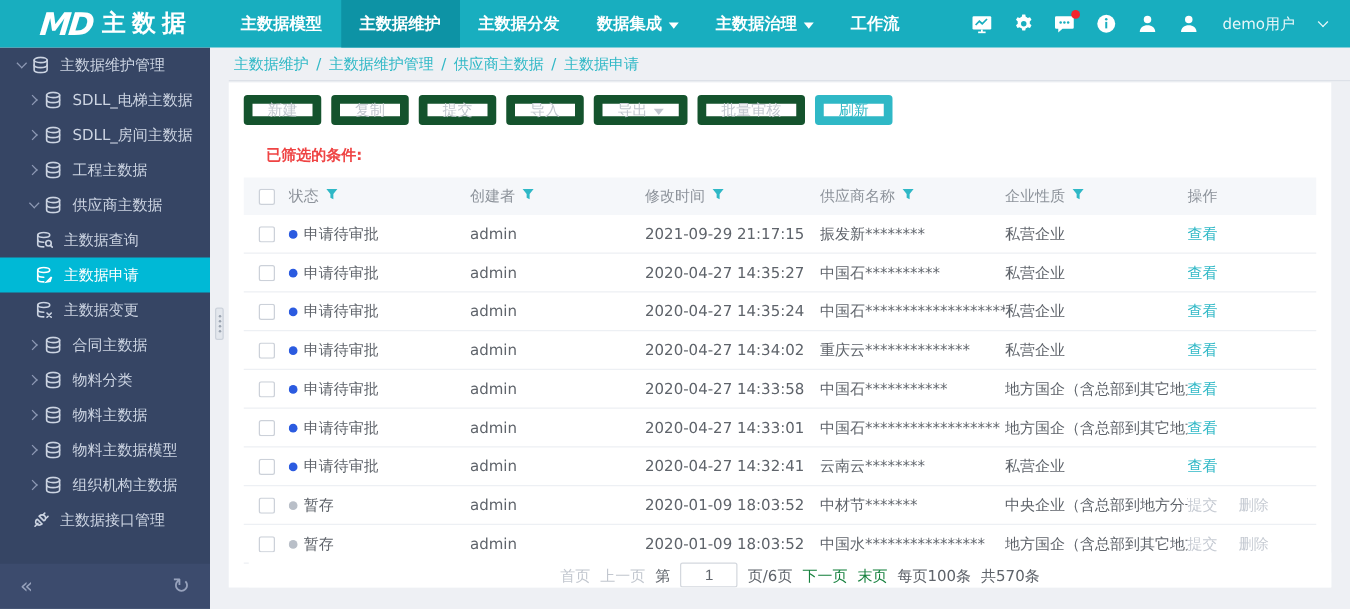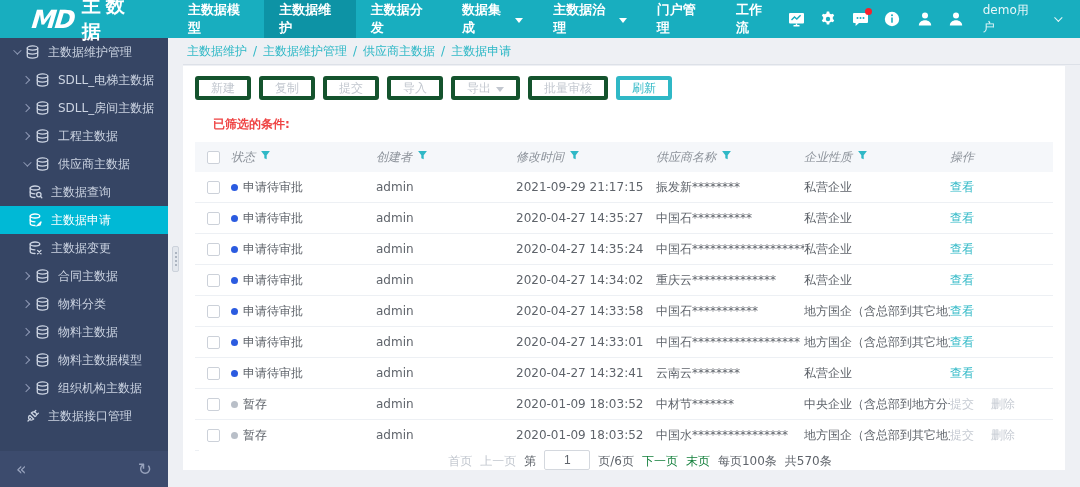--- a/index.html
+++ b/index.html
@@ -51,30 +51,30 @@
   .grip i { width:2px; height:2px; border-radius:50%; background:#9aa3b0; }
 
   
   .content { position:absolute; top:38px; left:183px; width:897px; height:449px; }
   .breadcrumb { height:27px; display:flex; align-items:center; gap:6px; padding-left:4px;
     color:#2fb8c6; border-bottom:1px solid #dde1e8; }
   .crumb { cursor:pointer; }
   .card { position:absolute; top:28px; left:0; width:882px; height:404px; background:#fff; overflow:hidden; }
 
   .toolbar { display:flex; gap:8px; padding:10px 0 0 12px; }
-  .btn { height:24px; padding:0 12px; background:#fff; border:4px solid #14532d; border-radius:3px;
+  .btn { height:24px; padding:0 12px; background:#fff; border:7px solid #14532d; border-radius:3px;
     color:#c2c7cf; font-size:12px; display:flex; align-items:center; gap:5px; cursor:pointer; }
   .btn .caret { border-top-color:#c2c7cf; border-left-width:4px; border-right-width:4px; }
   .btn.primary { border-color:#2fb8c6; color:#2fb8c6; }
 
   .filter-label { margin:16px 0 0 30px; height:16px; font-weight:bold; color:#ef4444; font-size:12px; }
 
   .table { margin:10px 0 0 12px; width:858px; }
   .trow { display:grid; grid-template-columns:36px 145px 140px 140px 148px 146px 1fr; align-items:center; }
-  .thead { height:30px; background:#f5f7fa; color:#8d939b;font-style:italic; }
+  .thead { height:30px; background:#f5f7fa; color:#8d939b; }
   .tbody .trow { height:31px; border-bottom:1px solid #edf0f4; color:#5f646b; }
   .cell { display:flex; align-items:center; gap:5px; overflow:hidden; white-space:nowrap; }
   .cell.center { justify-content:center; }
   .checkbox { width:13px; height:13px; border:1px solid #ccd1d9; border-radius:2px; background:#fff; cursor:pointer; }
   .dot { width:7px; height:7px; border-radius:50%; flex:0 0 auto; }
   .dot.blue { background:#2b5be0; }
   .dot.gray { background:#b9bfc8; }
   .funnel { flex:0 0 auto; cursor:pointer; }
   .link { color:#2fb8c6; cursor:pointer; margin-right:12px; }
   .link.muted { color:#c6cbd3; }
@@ -104,23 +104,20 @@
       <div class="nav-item">
         <span>主数据分发</span>
       </div>
       <div class="nav-item">
         <span>数据集成</span>
         <span class="caret"></span>
       </div>
       <div class="nav-item">
         <span>主数据治理</span>
         <span class="caret"></span>
-      </div>
-      <div class="nav-item">
-        <span>门户管理</span>
       </div>
       <div class="nav-item">
         <span>工作流</span>
       </div>
     </div>
   <div class="nav-right">
     <span class="nav-ico">
         <svg width="17" height="15" viewBox="0 0 17 15">
           <rect x="1" y="1" width="15" height="10.5" rx="1" fill="#fff"></rect>
           <path d="M3.5 8l3-3 2.3 2 3.8-3.8" stroke="#18aebf" stroke-width="1.4" fill="none"></path>

